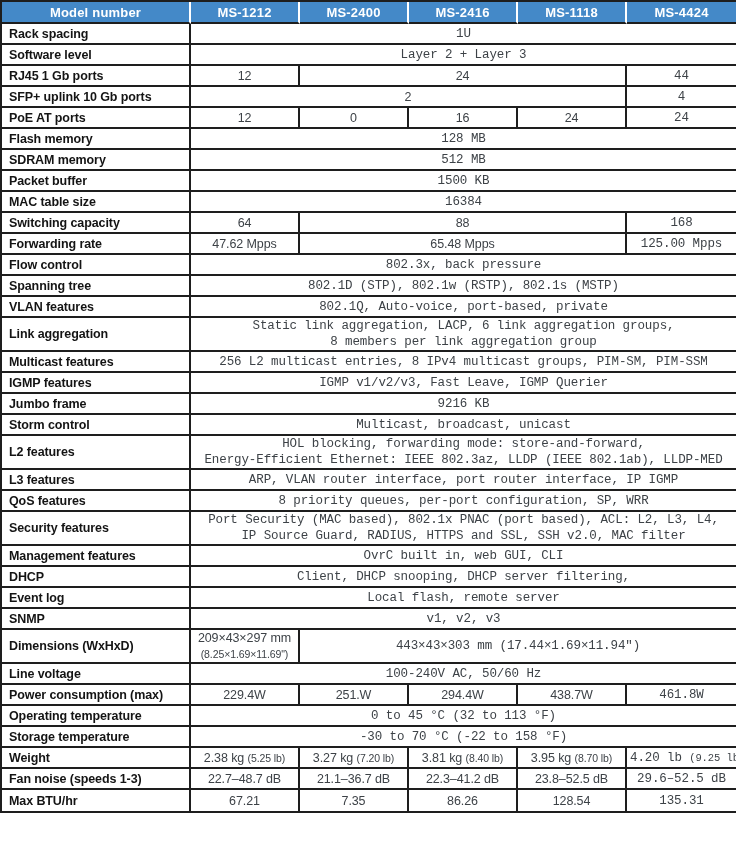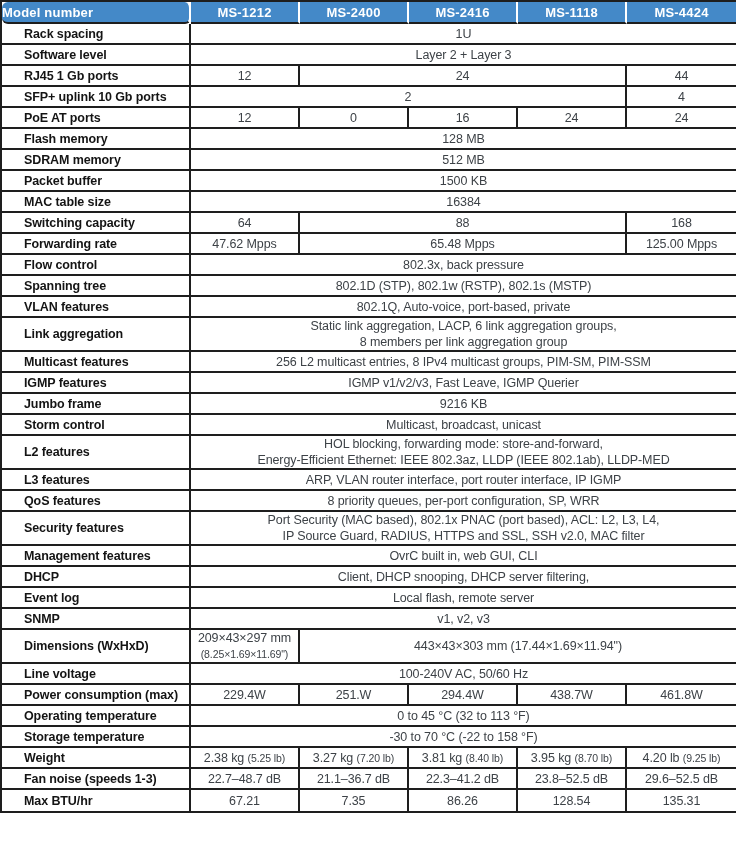--- a/index.html
+++ b/index.html
@@ -24,52 +24,51 @@
     color: var(--header-text, #ffffff);
     font-size: 13px;
     font-weight: bold;
     height: 22px;
     border-right: 2px solid #ffffff;
     border-bottom: 2px solid var(--grid, #1e1e1e);
     letter-spacing: 0.2px;
   }
   thead th:last-child { border-right: none; }
   thead th.model-label {
-    text-align: left;
+    text-align: center;
     padding-right: 0;
-    border-radius: 6px;
   }
 
   tbody tr { height: 21px; }
   tbody tr.double { height: 28px; }
 
   tbody th.row-label {
     text-align: left;
     vertical-align: middle;
-    padding-left: 22px;
+    padding-left: 7px;
     font-size: 12.5px;
     font-weight: bold;
     color: var(--label-text, #141414);
     border-right: 2px solid var(--grid, #1e1e1e);
     border-bottom: 2px solid var(--grid, #1e1e1e);
     letter-spacing: -0.1px;
   }
   tbody td {
     text-align: center;
     vertical-align: middle;
     font-size: 12.5px;
     color: var(--value-text, #3d4247);
     border-right: 2px solid var(--grid, #1e1e1e);
     border-bottom: 2px solid var(--grid, #1e1e1e);
     padding: 0 3px;
     letter-spacing: -0.1px;
     overflow: hidden;
     white-space: nowrap;
   }
-  tbody td:last-child { border-right: none; }
+  tbody td:last-child { border-right: none; font-family: Liberation Mono, monospace; }
   tbody tr:last-child td,
   tbody tr:last-child th { border-bottom: none; }
 
   tbody td .paren, tbody td div.paren { font-size: 10.5px; }
   tbody td div { line-height: 16px; }
 </style>
 </head>
 <body>
 
 <table class="spec">

